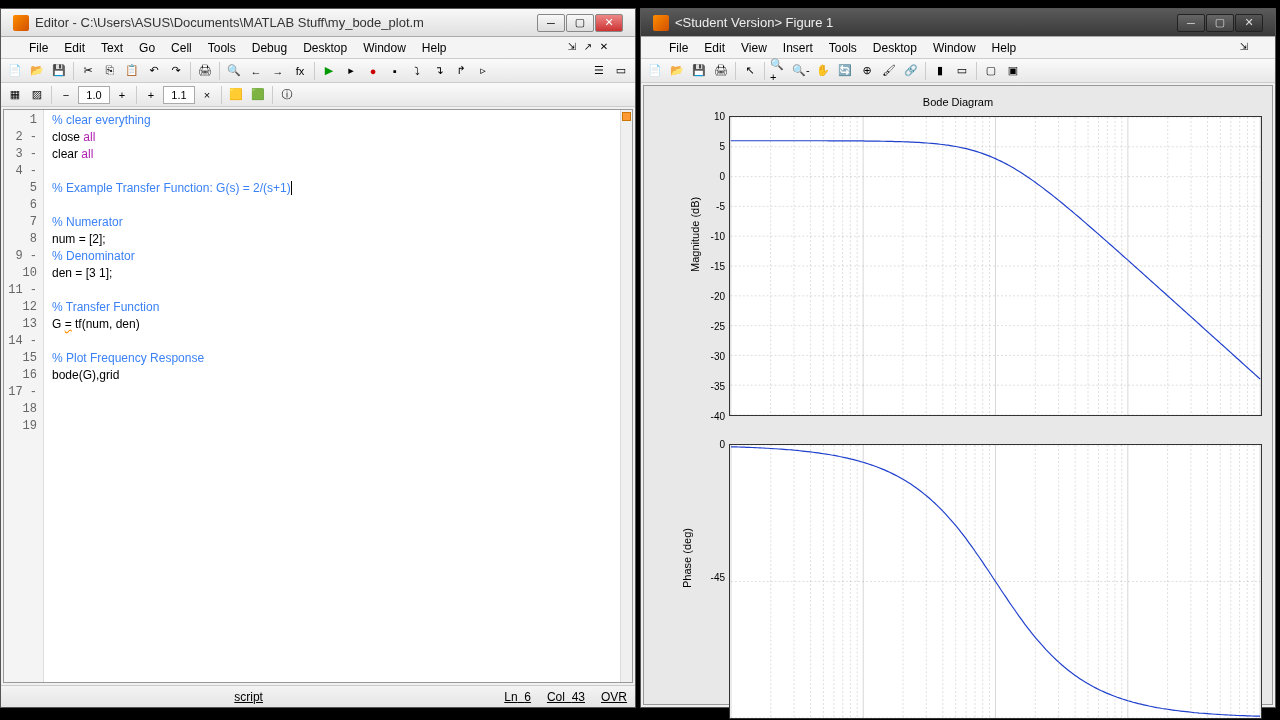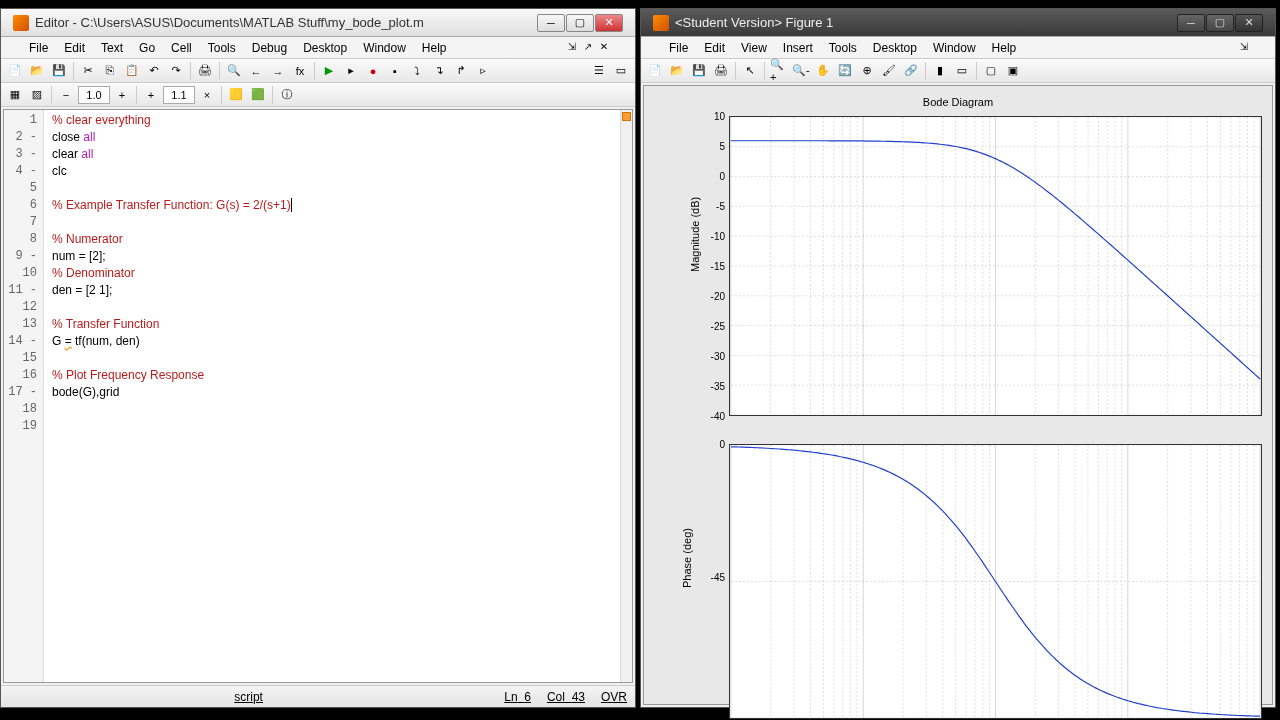--- a/index.html
+++ b/index.html
@@ -21,21 +21,21 @@
 .menu-right div { width:14px; height:14px; cursor:pointer; font-size:10px; text-align:center;}
 .toolbar { height:24px; background:linear-gradient(#fafafa,#e8e8e8); border-bottom:1px solid #ccc; display:flex; align-items:center; padding:0 4px; gap:2px;}
 .tbtn { width:20px; height:20px; border:1px solid transparent; border-radius:2px; display:flex; align-items:center; justify-content:center; cursor:pointer; font-size:11px;}
 .tsep { width:1px; height:18px; background:#ccc; margin:0 2px;}
 .tinput { width:32px; height:18px; border:1px solid #aaa; font-size:11px; text-align:center;}
 .editor-body { flex:1; display:flex; background:#fff; overflow:hidden; border:1px solid #999; margin:2px; position:relative;}
 .gutter { width:40px; background:#f4f4f4; border-right:1px solid #ddd; padding-top:2px;}
 .gutter div { height:17px; line-height:17px; text-align:right; padding-right:6px; font-family:'Courier New',monospace; font-size:12px; color:#666;}
 .code { flex:1; padding:2px 8px; font-family:'Courier New',monospace; font-size:12px; line-height:17px; position:relative;}
 .cl { height:17px; white-space:pre;}
-.cm { color:#b91c1c;}
+.cm { color:#3b82f6;}
 .str { color:#b020b0;}
 .err { text-decoration:underline wavy #ff8c00;}
 .cursor { display:inline-block; width:1px; height:14px; background:#000; vertical-align:middle; position:relative; top:-1px;}
 .code-marker { position:absolute; right:0; top:0; width:12px; height:100%; background:#f0f0f0; border-left:1px solid #ddd;}
 .code-marker .sq { position:absolute; top:2px; left:1px; width:9px; height:9px; background:#ff9933; border:1px solid #cc7700;}
 .statusbar { height:22px; background:linear-gradient(#f4f4f4,#e4e4e4); border-top:1px solid #ccc; display:flex; align-items:center; padding:0 8px; gap:16px;text-decoration:underline;}
 .statusbar .sp { flex:1;}
 .figure-body { flex:1; background:#e8e8e8; border:1px solid #999; margin:2px; position:relative;}
 .chart-area { position:absolute; left:85px; right:10px; top:30px; height:300px;}
 .chart-title { position:absolute; top:10px; left:0; right:0; text-align:center; font-size:11px;}
@@ -140,28 +140,27 @@
         <div>15</div>
         <div>16</div>
         <div>17 -</div>
         <div>18</div>
         <div>19</div>
       </div>
     <div class="code" id="code">
       <div class="cl"><span class="cm">% clear everything</span></div>
         <div class="cl"><span>close </span><span class="str">all</span></div>
         <div class="cl"><span>clear </span><span class="str">all</span></div>
-        <div class="cl"><span>clc</span></div>
         <div class="cl"></div>
         <div class="cl"><span class="cm">% Example Transfer Function: G(s) = 2/(s+1)</span><span class="cursor"></span></div>
         <div class="cl"></div>
         <div class="cl"><span class="cm">% Numerator</span></div>
         <div class="cl"><span>num = [2];</span></div>
         <div class="cl"><span class="cm">% Denominator</span></div>
-        <div class="cl"><span>den = [2 1];</span></div>
+        <div class="cl"><span>den = [3 1];</span></div>
         <div class="cl"></div>
         <div class="cl"><span class="cm">% Transfer Function</span></div>
         <div class="cl"><span>G </span><span class="err">=</span><span> tf(num, den)</span></div>
         <div class="cl"></div>
         <div class="cl"><span class="cm">% Plot Frequency Response</span></div>
         <div class="cl"><span>bode(G),grid</span></div>
         <div class="cl"></div>
         <div class="cl"></div>
         <div class="code-marker">
           <div class="sq"></div>

